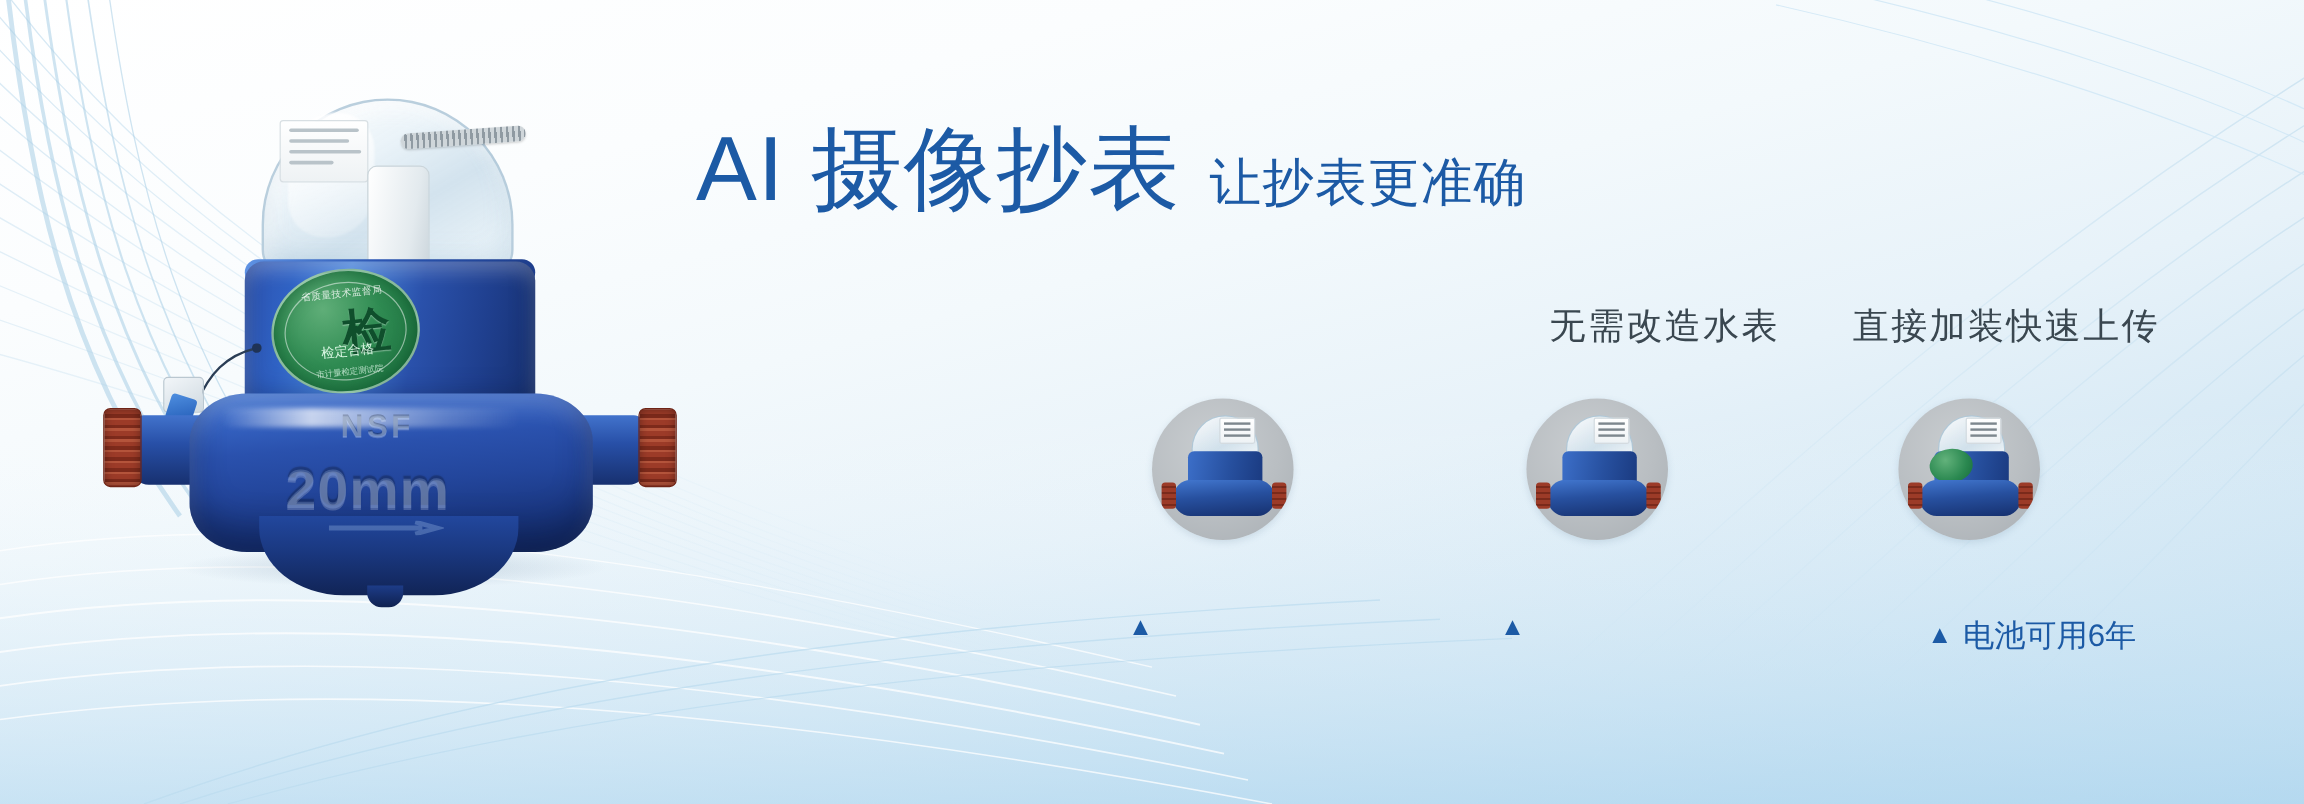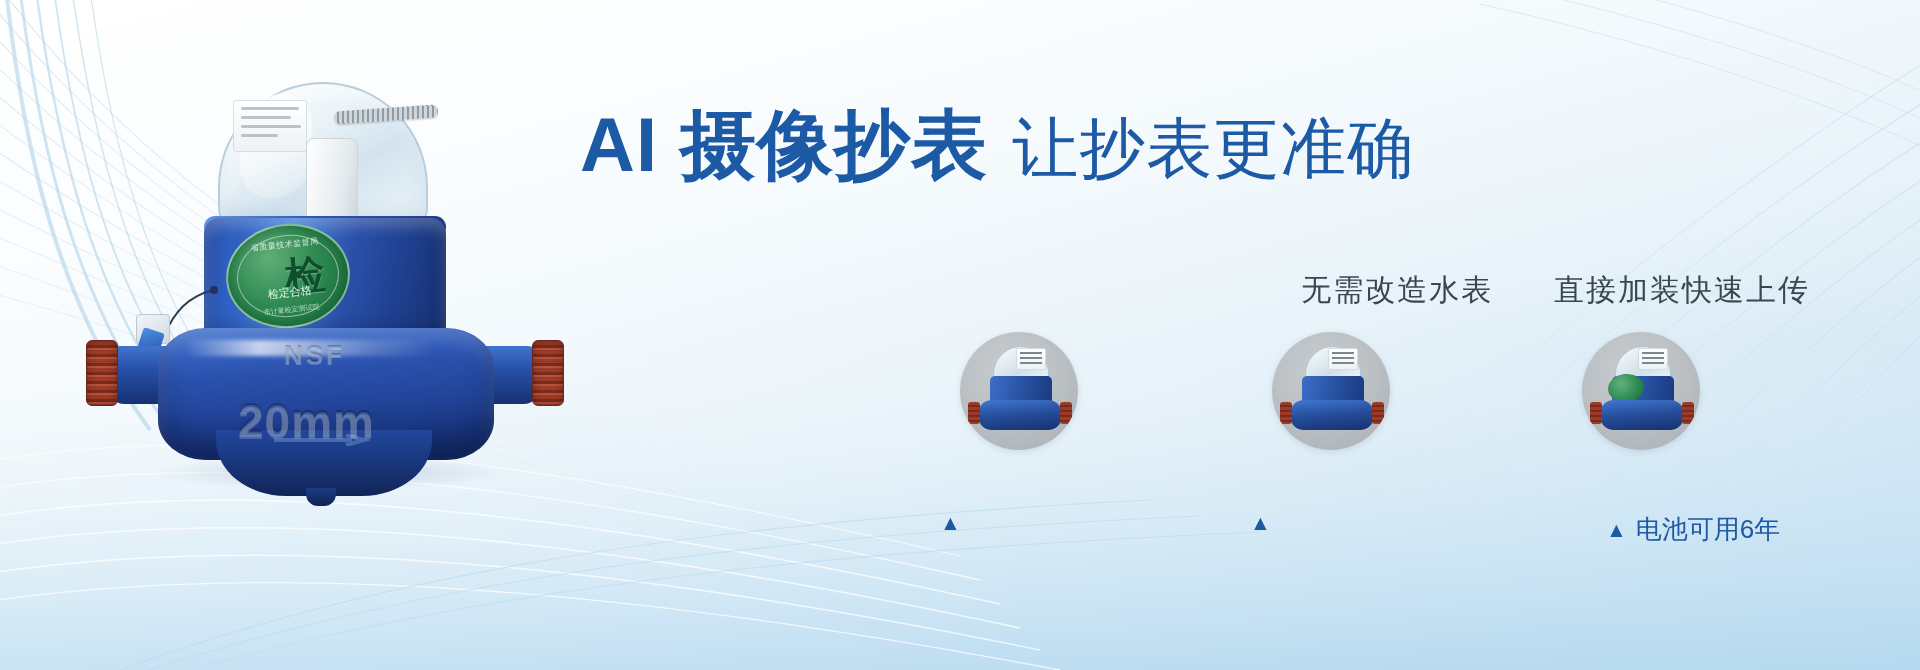--- a/index.html
+++ b/index.html
@@ -167,21 +167,21 @@
     width: 30px; height: 18px; border-radius: 0 0 12px 12px;
     background: linear-gradient(180deg,#1d3c88,#0f2150);
   }
   .hp-mark-nsf {
     position: absolute; left: 196px; top: 262px;
     font-size: 26px; letter-spacing: 3px; font-weight: 700;
     color: rgba(180,205,240,.30);
     text-shadow: 0 1px 0 rgba(255,255,255,.22), 0 -1px 0 rgba(0,0,0,.25);
   }
   .hp-mark-size {
-    position: absolute; left: 150px; top: 316px;
+    position: absolute; left: 150px; top: 302px;
     font-size: 46px; font-weight: 700; letter-spacing: 1px;
     color: rgba(165,195,235,.26);
     text-shadow: 0 2px 0 rgba(255,255,255,.20), 0 -2px 1px rgba(0,0,0,.25);
   }
   .hp-arrow {
     position: absolute; left: 186px; top: 356px;
     width: 96px; height: 12px;
   }
   .hp-neck-l, .hp-neck-r {
     position: absolute; top: 268px; width: 70px; height: 58px;
@@ -199,32 +199,31 @@
   .hp-thread-l { left: -2px; }
   .hp-thread-r { left: 444px; }
 
   
   .headline {
     position: absolute; left: 580px; top: 104px;
     width: 1300px;
     white-space: nowrap;
   }
   .headline-main {
-    font-size: 76px; font-weight: 700; color: #1c5aa5;
+    font-size: 76px; font-weight: 400; color: #1c5aa5;
     letter-spacing: 1px; line-height: 1;
   }
   .headline-sub {
-    font-size: 66px; font-weight: 400; color: #1c5aa5;
+    font-size: 43px; font-weight: 400; color: #1c5aa5;
     letter-spacing: 1px; margin-left: 24px;
   }
   .subtitle {
-    position: absolute; right: 110px; top: 252px;
+    position: absolute; right: 120px; top: 252px;
     font-size: 30px; color: #3a4750; letter-spacing: 2px;
     white-space: nowrap;
-    margin-top: 18px;
   }
   .subtitle .gap { display: inline-block; width: 40px; }
 
   
   .thumbs {
     position: absolute; left: 960px; top: 332px;
     width: 840px; height: 118px;
   }
   .thumb {
     position: absolute; top: 0;

